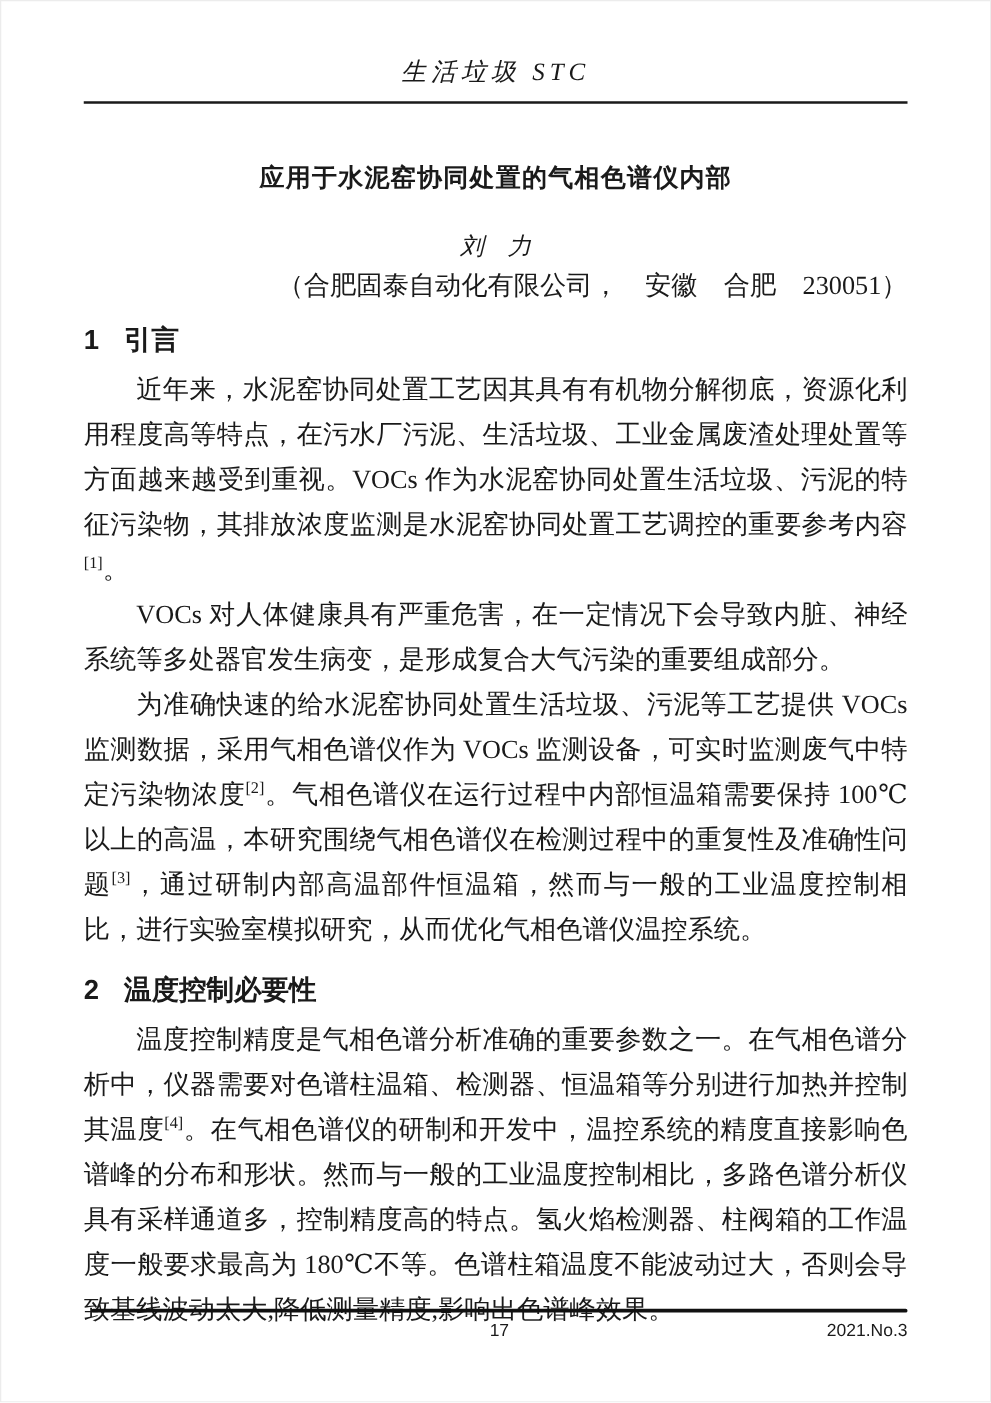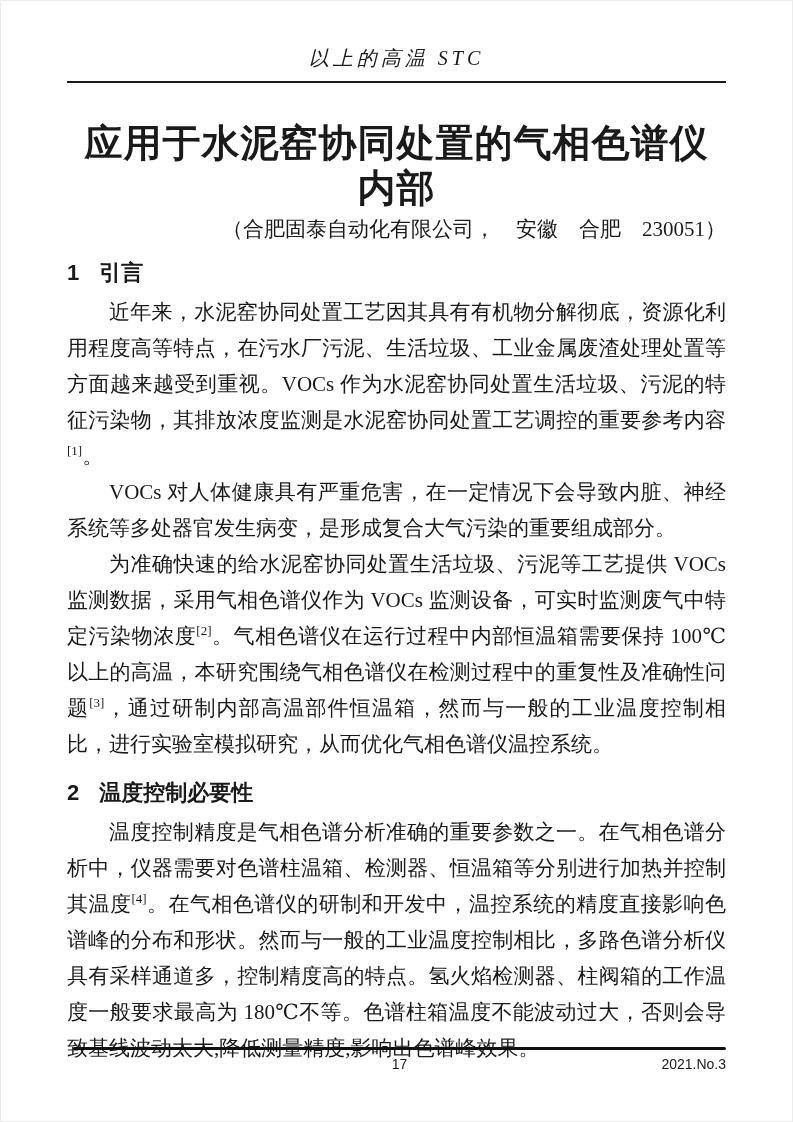--- a/index.html
+++ b/index.html
@@ -34,21 +34,21 @@
     margin-top: 10px;
     height: 0;
     border-bottom: 2px solid #1a1a1a;
   }
   
   .article-title {
     margin: 38px 0 0 0;
     text-align: center;
     font-family: "Liberation Sans", "DejaVu Sans", sans-serif;
     font-weight: bold;
-    font-size: 38px;
+    font-size: 20px;
     line-height: 45px;
     letter-spacing: 1px;
   }
   .author {
     margin-top: 20px;
     text-align: center;
     font-size: 19px;
     line-height: 24px;
     font-style: italic;
   }
@@ -110,26 +110,27 @@
     right: 0;
     top: 0;
   }
 </style>
 </head>
 <body>
 
 <div class="page">
 
   <header>
-    <div class="journal-name">以上的高温 STC</div>
+    <div class="journal-name">生活垃圾 STC</div>
     <div class="header-rule"></div>
   </header>
 
   <h1 class="article-title"><span>应用于水泥窑协同处置的气相色谱仪内部</span><br></h1>
 
+  <div class="author">刘　力</div>
   <div class="affiliation">（合肥固泰自动化有限公司，　安徽　合肥　230051）</div>
 
   <section>
     <h2 class="section-heading"><span class="sec-num">1</span><span>引言</span></h2>
 
     <p class="body-paragraph"><span>近年来，水泥窑协同处置工艺因其具有有机物分解彻底，资源化利用程度高等特点，在污水厂污泥、生活垃圾、工业金属废渣处理处置等方面越来越受到重视。VOCs 作为水泥窑协同处置生活垃圾、污泥的特征污染物，其排放浓度监测是水泥窑协同处置工艺调控的重要参考内容</span><span class="citation-ref">[1]</span><span>。</span></p>
 
     <p class="body-paragraph"><span>VOCs 对人体健康具有严重危害，在一定情况下会导致内脏、神经系统等多处器官发生病变，是形成复合大气污染的重要组成部分。</span></p>
 
     <p class="body-paragraph"><span>为准确快速的给水泥窑协同处置生活垃圾、污泥等工艺提供 VOCs 监测数据，采用气相色谱仪作为 VOCs 监测设备，可实时监测废气中特定污染物浓度</span><span class="citation-ref">[2]</span><span>。气相色谱仪在运行过程中内部恒温箱需要保持 100℃以上的高温，本研究围绕气相色谱仪在检测过程中的重复性及准确性问题</span><span class="citation-ref">[3]</span><span>，通过研制内部高温部件恒温箱，然而与一般的工业温度控制相比，进行实验室模拟研究，从而优化气相色谱仪温控系统。</span></p>

